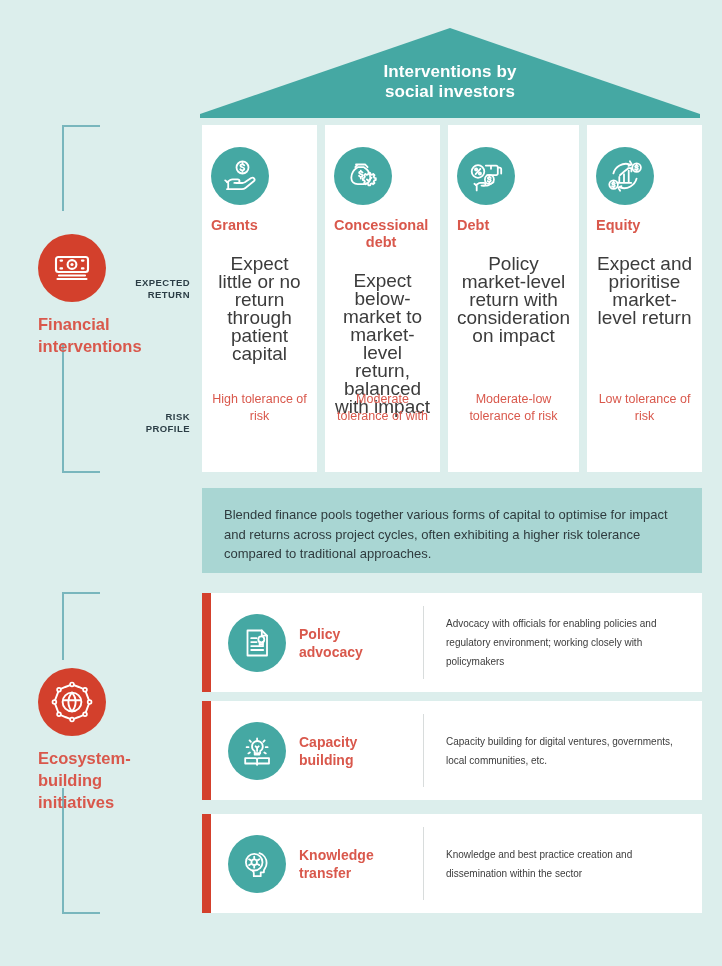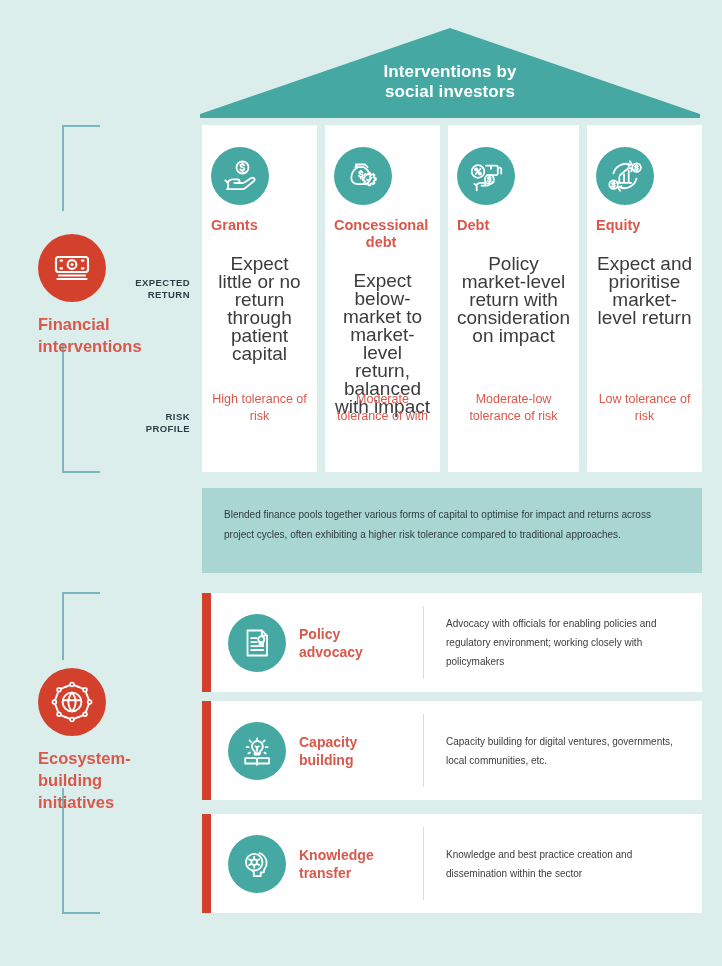--- a/index.html
+++ b/index.html
@@ -72,21 +72,21 @@
   .bracket { position: absolute; left: 62px; width: 40px; }
   .bracket span { position: absolute; background: #79b6bd; display: block; }
   .b-vert { width: 1.6px; left: 0; }
   .b-horiz { height: 1.6px; left: 0; width: 38px; }
 
   
   #blended {
     position: absolute; left: 202px; top: 488px; width: 500px; height: 85px;
     background: #a9d6d3; padding: 17px 22px;
   }
-  #blended p { color: #2f3b3e; font-size: 10px; line-height: 19.5px; }
+  #blended p { color: #2f3b3e; font-size: 13px; line-height: 19.5px; }
 
   
   .eco-row {
     position: absolute; left: 202px; width: 500px; height: 99px;
     background: #ffffff; display: flex; align-items: stretch;
   }
   #eco-row-0 { top: 593px; }
   #eco-row-1 { top: 701px; }
   #eco-row-2 { top: 814px; }
   .eco-bar { width: 9px; background: #d3402c; flex: 0 0 auto; }

